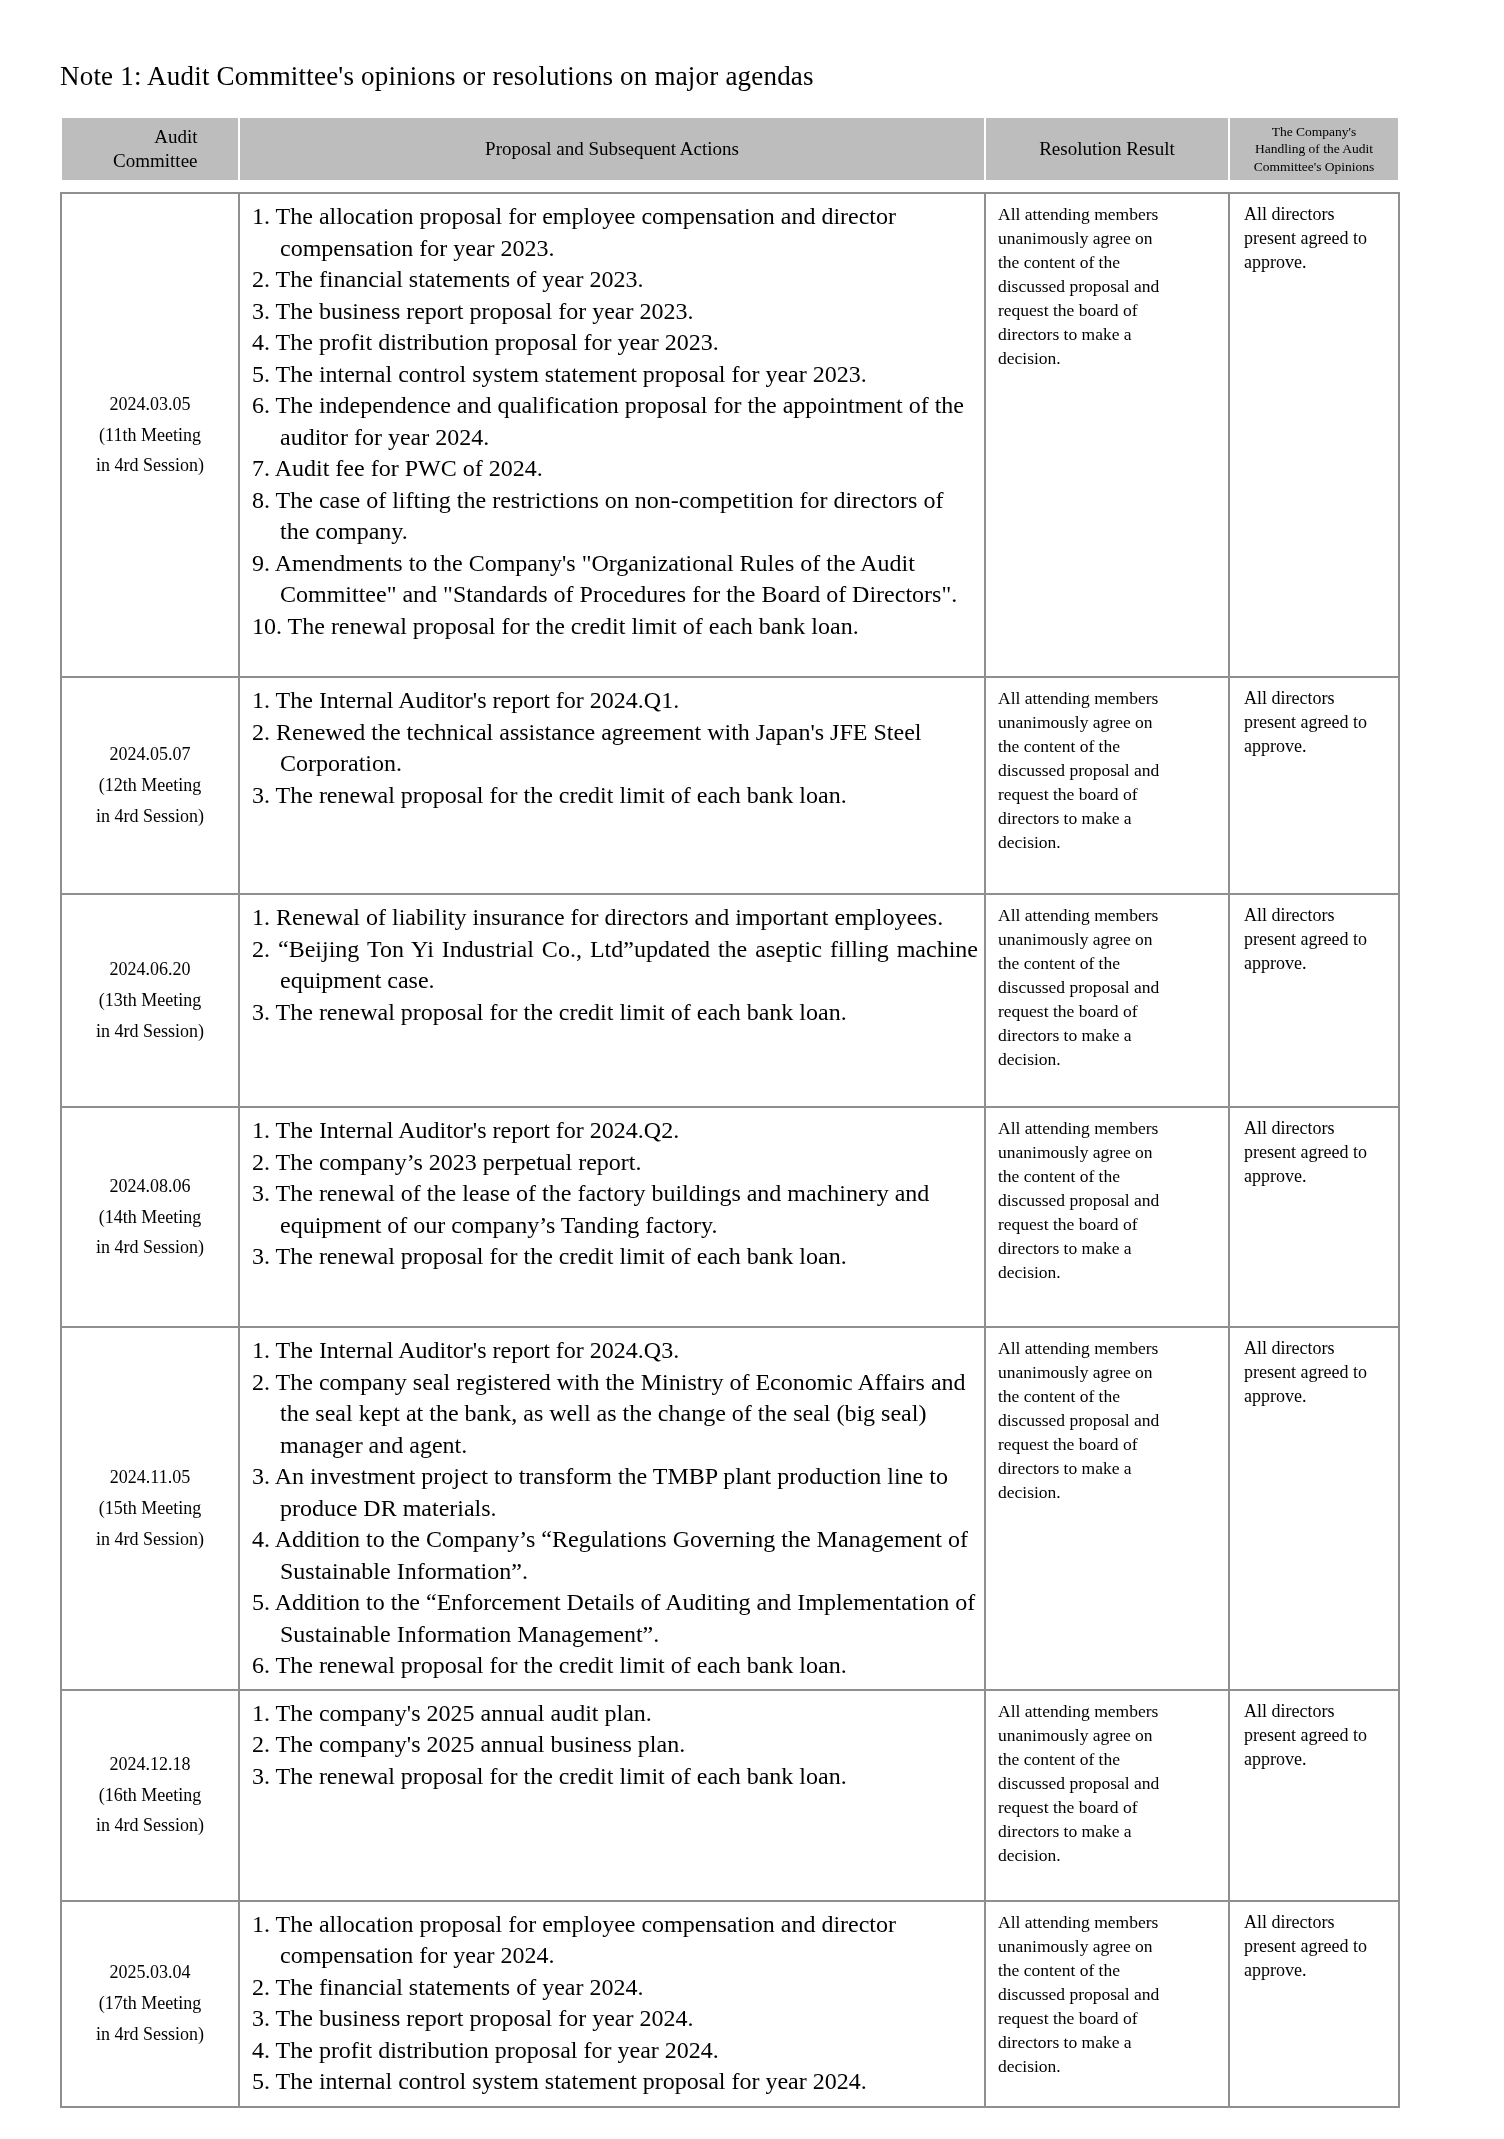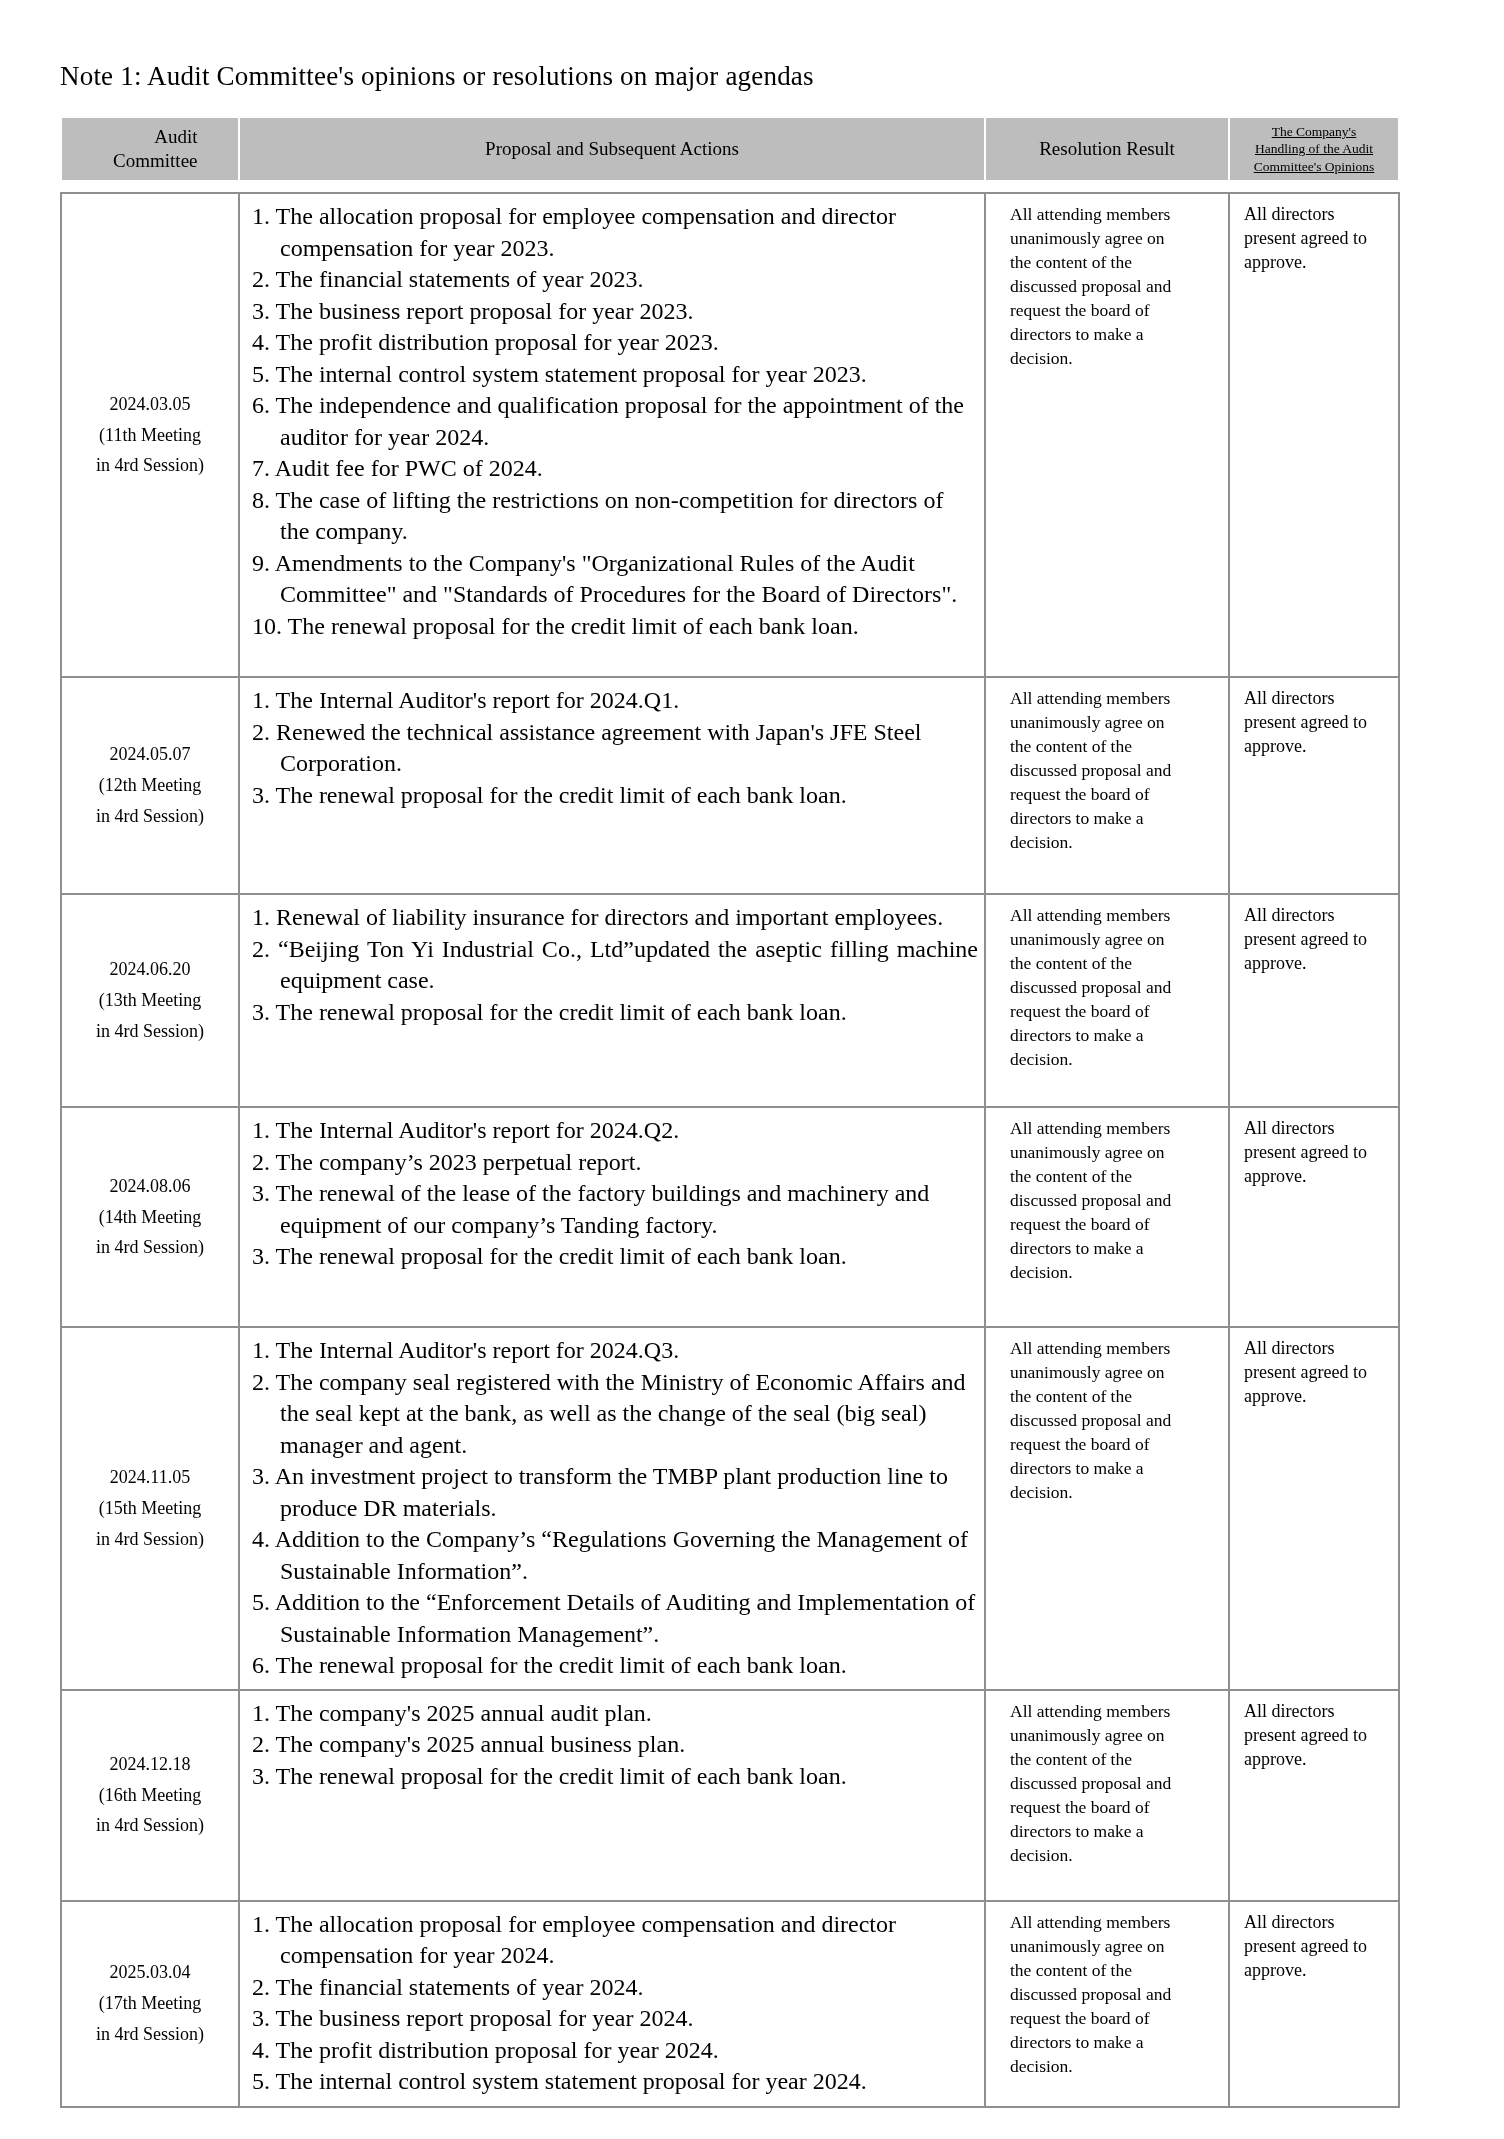--- a/index.html
+++ b/index.html
@@ -51,21 +51,21 @@
     vertical-align: middle;
     height: 58px;
     padding: 2px 4px;
   }
   .header-tbl th.small {
     font-size: 13.5px;
     line-height: 1.3;
   }
   .hdr-inner { margin: 0 auto; }
   .hdr-inner.narrow { max-width: 95px; text-align: right; }
-  .hdr-inner.handling { max-width: 136px; text-decoration: underline; }
+  .hdr-inner.handling { max-width: 136px; }
 
   
   .body-tbl td {
     border: 2px solid var(--border, #8f8f8f);
     vertical-align: top;
   }
   .body-tbl tr:nth-child(1) { height: 484px; }
   .body-tbl tr:nth-child(2) { height: 217px; }
   .body-tbl tr:nth-child(3) { height: 213px; }
   .body-tbl tr:nth-child(4) { height: 220px; }
@@ -90,21 +90,21 @@
   }
   .item {
     padding-left: 28px;
     text-indent: -28px;
   }
   .item.justify { text-align: justify; }
 
   td.cell-resolution {
     font-size: 17.5px;
     line-height: 24px;
-    padding: 8px 50px 8px 24px;
+    padding: 8px 50px 8px 12px;
   }
   td.cell-handling {
     font-size: 18px;
     line-height: 24px;
     padding: 8px 26px 8px 14px;
   }
 
   .pagenum {
     position: absolute;
     top: 2128px;

